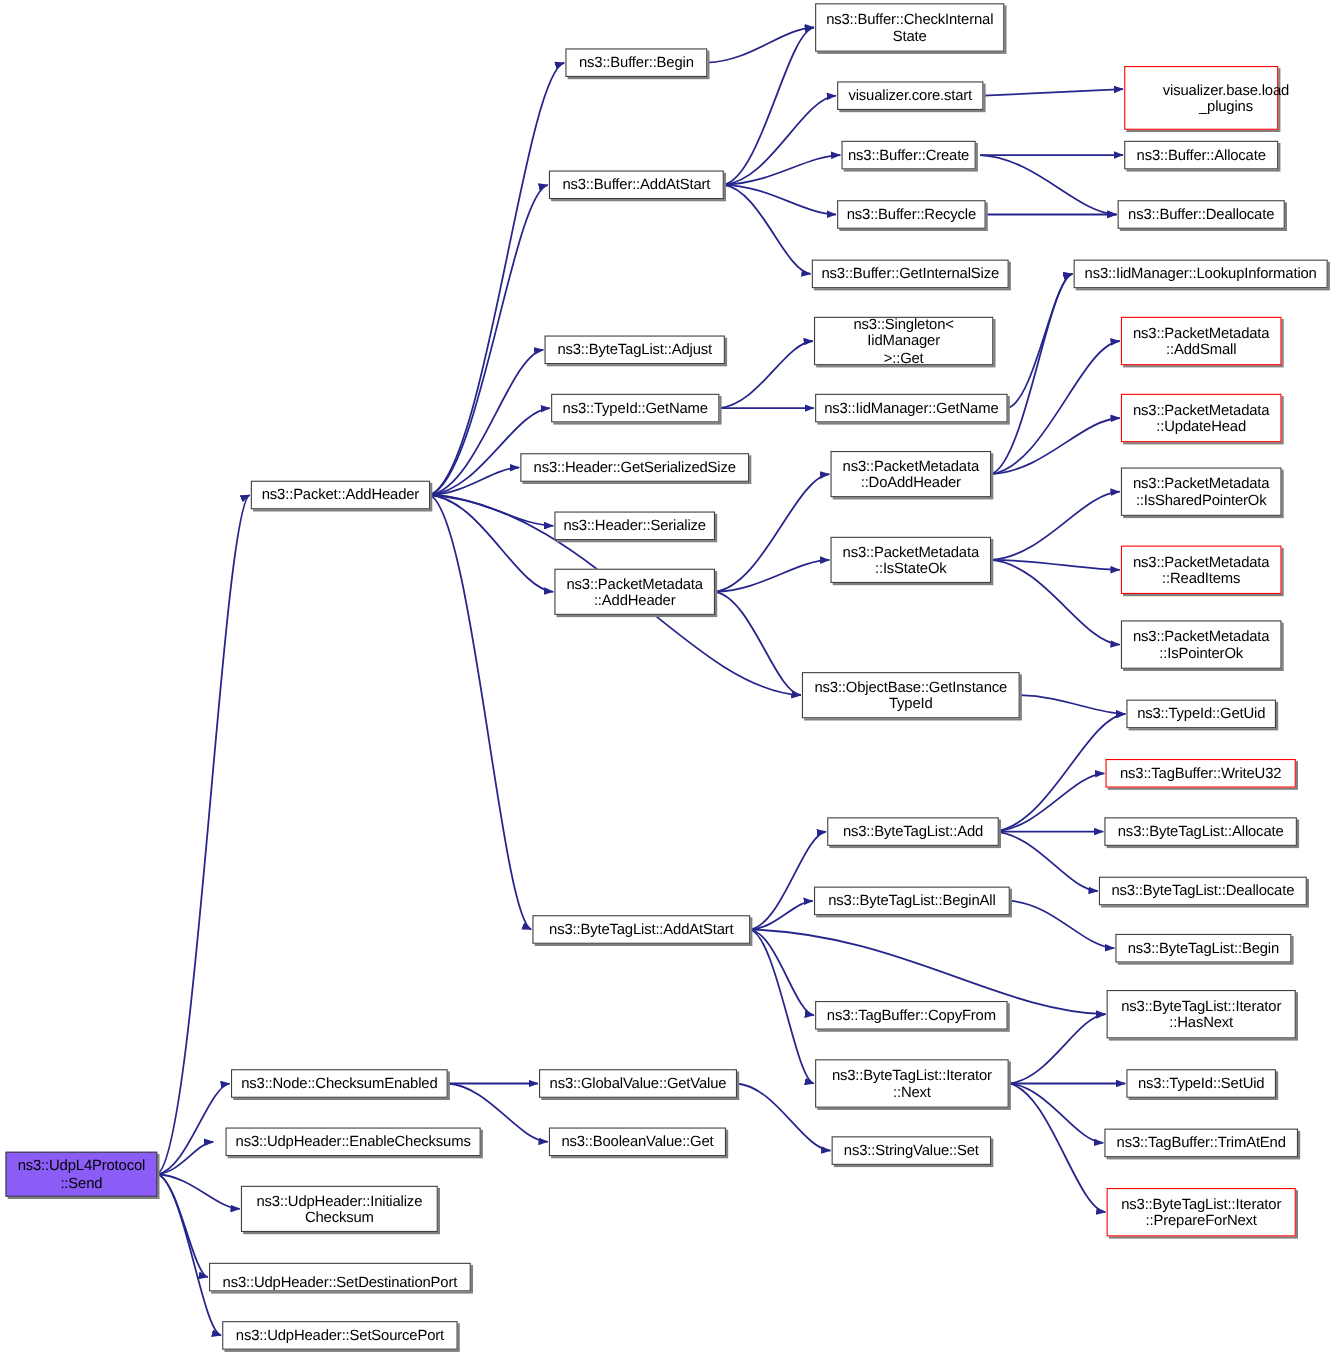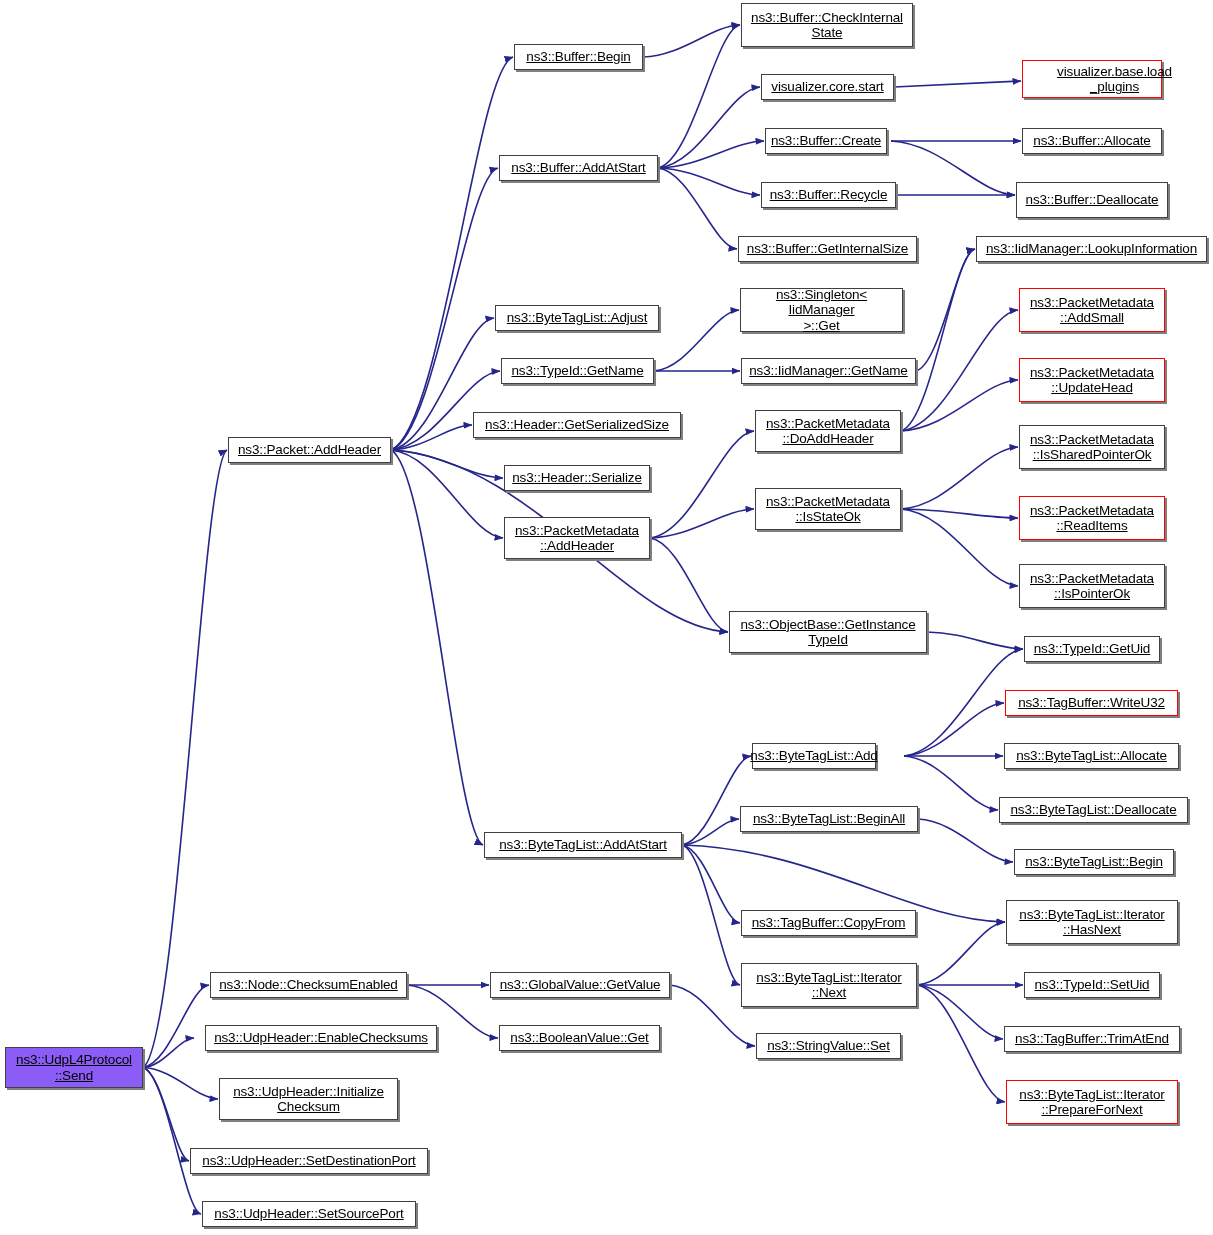--- a/index.html
+++ b/index.html
@@ -2,21 +2,21 @@
 <html><head>
 <meta charset="utf-8">
 <style>
   html,body{margin:0;padding:0;background:#ffffff;}
   #canvas{position:relative;width:1213px;height:1235px;background:#ffffff;
           font-family:"Liberation Sans","DejaVu Sans",sans-serif;}
   svg.edges{position:absolute;left:0;top:0;width:1213px;height:1235px;overflow:visible;}
   .node{position:absolute;box-sizing:border-box;display:flex;align-items:center;
         justify-content:center;text-align:center;background:#ffffff;
         border:1px solid #404040;color:#000000;font-size:13.5px;line-height:15.5px;
-        letter-spacing:-0.15px;padding:0 3px;text-decoration:underline;}
+        letter-spacing:-0.15px;padding:0 3px;}
   .node.shadow{box-shadow:2px 2px 0 0 #808080;}
   .node.red{border-color:#ff0000;}
   .node.root{background:#8b5cf6;border-color:#404040;}
   .node span{display:block;white-space:pre-line;}
 </style>
 </head>
 <body>
 
 <div id="canvas">
   <svg class="edges" id="edge-layer" viewBox="0 0 1213 1235" preserveAspectRatio="none">
@@ -91,21 +91,21 @@
       <div class="node shadow" style="left: 210px; top: 972px; width: 197px; height: 26px;">
         <span>ns3::Node::ChecksumEnabled</span>
       </div>
       <div class="node shadow" style="left: 205px; top: 1025px; width: 232px; height: 26px;">
         <span>ns3::UdpHeader::EnableChecksums</span>
       </div>
       <div class="node shadow" style="left: 219px; top: 1078px; width: 179px; height: 42px;">
         <span>ns3::UdpHeader::Initialize
 Checksum</span>
       </div>
-      <div class="node shadow" style="left: 190px; top: 1148px; width: 238px; height: 26px;">
+      <div class="node shadow" style="left: 190px; top: 1148px; width: 238px; height: 26px; align-items: flex-end;">
         <span>ns3::UdpHeader::SetDestinationPort</span>
       </div>
       <div class="node shadow" style="left: 202px; top: 1201px; width: 214px; height: 26px;">
         <span>ns3::UdpHeader::SetSourcePort</span>
       </div>
       <div class="node shadow" style="left: 490px; top: 972px; width: 180px; height: 26px;">
         <span>ns3::GlobalValue::GetValue</span>
       </div>
       <div class="node shadow" style="left: 499px; top: 1025px; width: 161px; height: 26px;">
         <span>ns3::BooleanValue::Get</span>
@@ -128,28 +128,28 @@
       </div>
       <div class="node shadow" style="left: 765px; top: 128px; width: 122px; height: 26px;">
         <span>ns3::Buffer::Create</span>
       </div>
       <div class="node shadow" style="left: 761px; top: 182px; width: 135px; height: 26px;">
         <span>ns3::Buffer::Recycle</span>
       </div>
       <div class="node shadow" style="left: 738px; top: 236px; width: 179px; height: 26px;">
         <span>ns3::Buffer::GetInternalSize</span>
       </div>
-      <div class="node shadow red" style="left: 1022px; top: 60px; width: 140px; height: 38px; padding-left: 48px;">
+      <div class="node shadow red" style="left: 1022px; top: 60px; width: 140px; height: 58px; padding-left: 48px;">
         <span>visualizer.base.load
 _plugins</span>
       </div>
       <div class="node shadow" style="left: 1022px; top: 128px; width: 140px; height: 26px;">
         <span>ns3::Buffer::Allocate</span>
       </div>
-      <div class="node shadow" style="left: 1016px; top: 182px; width: 152px; height: 36px;">
+      <div class="node shadow" style="left: 1016px; top: 182px; width: 152px; height: 26px;">
         <span>ns3::Buffer::Deallocate</span>
       </div>
       <div class="node shadow" style="left: 976px; top: 236px; width: 231px; height: 26px;">
         <span>ns3::IidManager::LookupInformation</span>
       </div>
       <div class="node shadow" style="left: 495px; top: 305px; width: 164px; height: 26px;">
         <span>ns3::ByteTagList::Adjust</span>
       </div>
       <div class="node shadow" style="left: 501px; top: 358px; width: 153px; height: 26px;">
         <span>ns3::TypeId::GetName</span>
@@ -202,21 +202,21 @@
       <div class="node shadow" style="left: 1019px; top: 564px; width: 146px; height: 44px;">
         <span>ns3::PacketMetadata
 ::IsPointerOk</span>
       </div>
       <div class="node shadow" style="left: 1024px; top: 636px; width: 136px; height: 26px; justify-content: center;">
         <span>ns3::TypeId::GetUid</span>
       </div>
       <div class="node shadow red" style="left: 1005px; top: 690px; width: 173px; height: 26px;">
         <span>ns3::TagBuffer::WriteU32</span>
       </div>
-      <div class="node shadow" style="left: 752px; top: 743px; width: 124px; height: 26px;">
+      <div class="node shadow" style="left: 752px; top: 743px; width: 156px; height: 26px;">
         <span>ns3::ByteTagList::Add</span>
       </div>
       <div class="node shadow" style="left: 1004px; top: 743px; width: 175px; height: 26px;">
         <span>ns3::ByteTagList::Allocate</span>
       </div>
       <div class="node shadow" style="left: 999px; top: 797px; width: 189px; height: 26px;">
         <span>ns3::ByteTagList::Deallocate</span>
       </div>
       <div class="node shadow" style="left: 484px; top: 832px; width: 198px; height: 26px;">
         <span>ns3::ByteTagList::AddAtStart</span>

